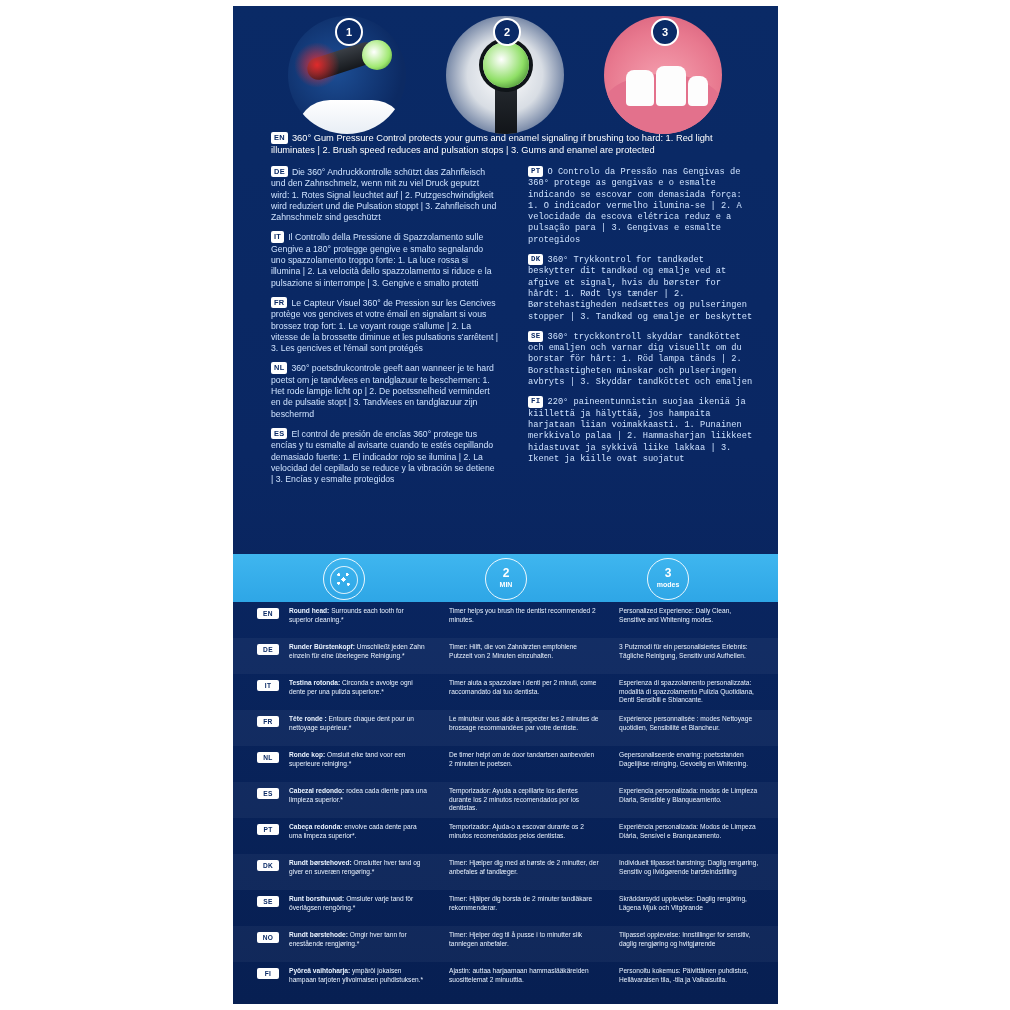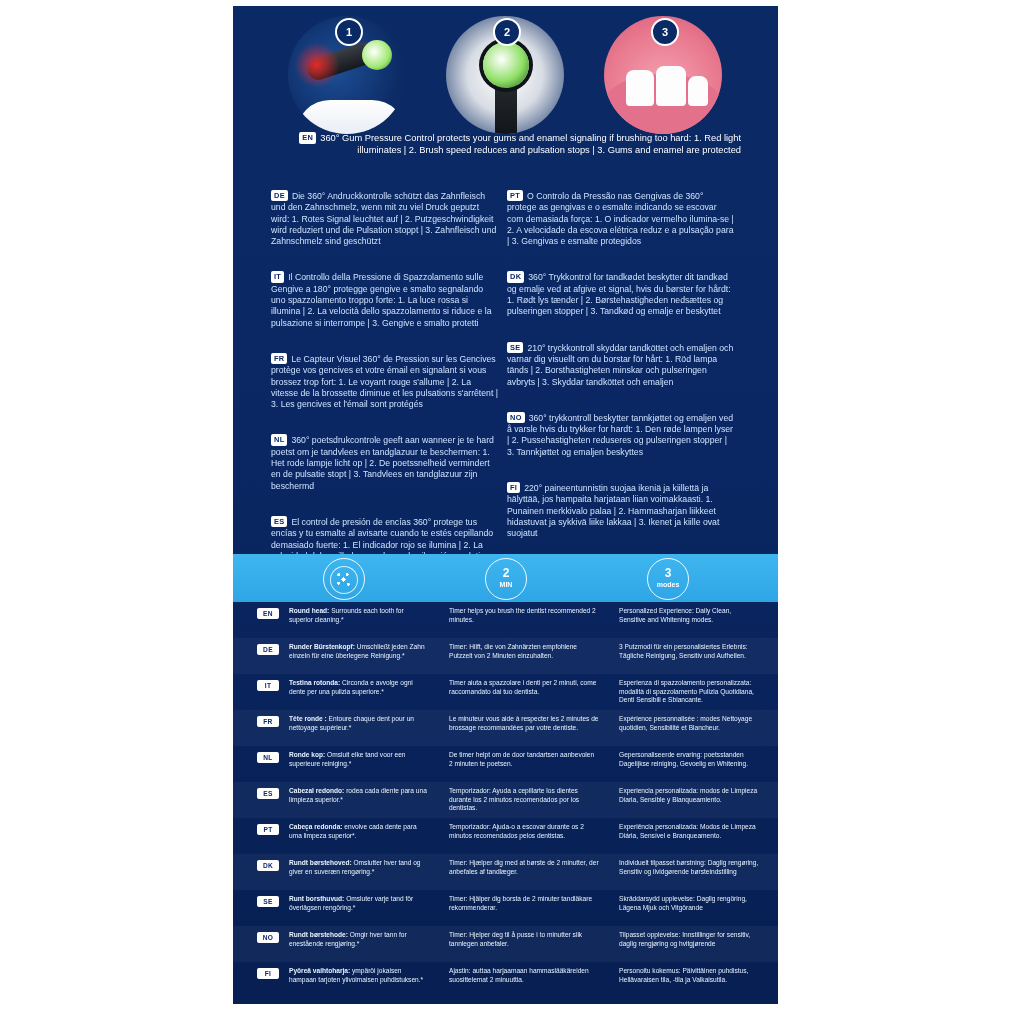--- a/index.html
+++ b/index.html
@@ -33,29 +33,29 @@
   .c3 .t1,.c3 .t2,.c3 .t3{position:absolute;bottom:28px;background:#fdfdfd;border-radius:8px 8px 4px 4px;}
   .c3 .t1{left:22px;width:28px;height:36px;}
   .c3 .t2{left:52px;width:30px;height:40px;}
   .c3 .t3{left:84px;width:20px;height:30px;}
   .badge{position:absolute;top:12px;width:24px;height:24px;border-radius:50%;
          background:#0a2a66;border:2px solid #ffffff;color:#ffffff;font-size:11px;line-height:24px;
          text-align:center;font-weight:bold;}
   .b1{left:102px;} .b2{left:260px;} .b3{left:418px;}
 
   
-  .headline{position:absolute;left:38px;top:126px;width:470px;color:#ffffff;font-size:9.3px;line-height:12.2px;text-align:right;}
+  .headline{position:absolute;left:38px;top:126px;width:470px;color:#ffffff;font-size:9.3px;line-height:12.2px;}
   .tag{display:inline-block;background:#ffffff;color:#0a2a66;font-size:7.4px;font-weight:bold;
        padding:0px 3px;border-radius:2px;margin-right:4px;vertical-align:1px;letter-spacing:.3px;}
 
   
   .cols{position:absolute;left:38px;top:160px;width:480px;}
   .col{position:absolute;top:0;width:228px;color:#cfe3ff;font-size:8.7px;line-height:11.3px;}
-  .colL{left:0;} .colR{left:236px;}
-  .blk{margin-bottom:8px;margin-top:24px;}
+  .colL{left:0;} .colR{left:257px;font-family:Liberation Mono, monospace;}
+  .blk{margin-bottom:8px;}
   .blk .txt{display:inline;}
 
   
   .band{position:absolute;left:0;top:548px;width:545px;height:48px;
         background:linear-gradient(180deg,#3fb6ef 0%,#2ea6e6 100%);}
   .icon{position:absolute;top:4px;width:40px;height:40px;border-radius:50%;
         border:1px solid rgba(255,255,255,.9);color:#ffffff;text-align:center;}
   .i1{left:90px;} .i2{left:252px;} .i3{left:414px;}
   .icon .lbl{font-size:7px;line-height:9px;font-weight:bold;}
   .icon .big{font-size:12px;font-weight:bold;line-height:13px;margin-top:8px;}
@@ -131,24 +131,21 @@
       </div>
 
       <div class="col colR">
         <div class="blk">
           <span class="tag">PT</span><span class="txt">O Controlo da Pressão nas Gengivas de 360° protege as gengivas e o esmalte indicando se escovar com demasiada força: 1. O indicador vermelho ilumina-se | 2. A velocidade da escova elétrica reduz e a pulsação para | 3. Gengivas e esmalte protegidos</span>
         </div>
         <div class="blk">
           <span class="tag">DK</span><span class="txt">360° Trykkontrol for tandkødet beskytter dit tandkød og emalje ved at afgive et signal, hvis du børster for hårdt: 1. Rødt lys tænder | 2. Børstehastigheden nedsættes og pulseringen stopper | 3. Tandkød og emalje er beskyttet</span>
         </div>
         <div class="blk">
-          <span class="tag">SE</span><span class="txt">210° tryckkontroll skyddar tandköttet och emaljen och varnar dig visuellt om du borstar för hårt: 1. Röd lampa tänds | 2. Borsthastigheten minskar och pulseringen avbryts | 3. Skyddar tandköttet och emaljen</span>
-        </div>
-        <div class="blk">
-          <span class="tag">NO</span><span class="txt">360° trykkontroll beskytter tannkjøttet og emaljen ved å varsle hvis du trykker for hardt: 1. Den røde lampen lyser | 2. Pussehastigheten reduseres og pulseringen stopper | 3. Tannkjøttet og emaljen beskyttes</span>
+          <span class="tag">SE</span><span class="txt">360° tryckkontroll skyddar tandköttet och emaljen och varnar dig visuellt om du borstar för hårt: 1. Röd lampa tänds | 2. Borsthastigheten minskar och pulseringen avbryts | 3. Skyddar tandköttet och emaljen</span>
         </div>
         <div class="blk">
           <span class="tag">FI</span><span class="txt">220° paineentunnistin suojaa ikeniä ja kiillettä ja hälyttää, jos hampaita harjataan liian voimakkaasti. 1. Punainen merkkivalo palaa | 2. Hammasharjan liikkeet hidastuvat ja sykkivä liike lakkaa | 3. Ikenet ja kiille ovat suojatut</span>
         </div>
       </div>
     </div>
 
     <div class="band">
       <div class="icon i1">
         <div class="dots"></div>

